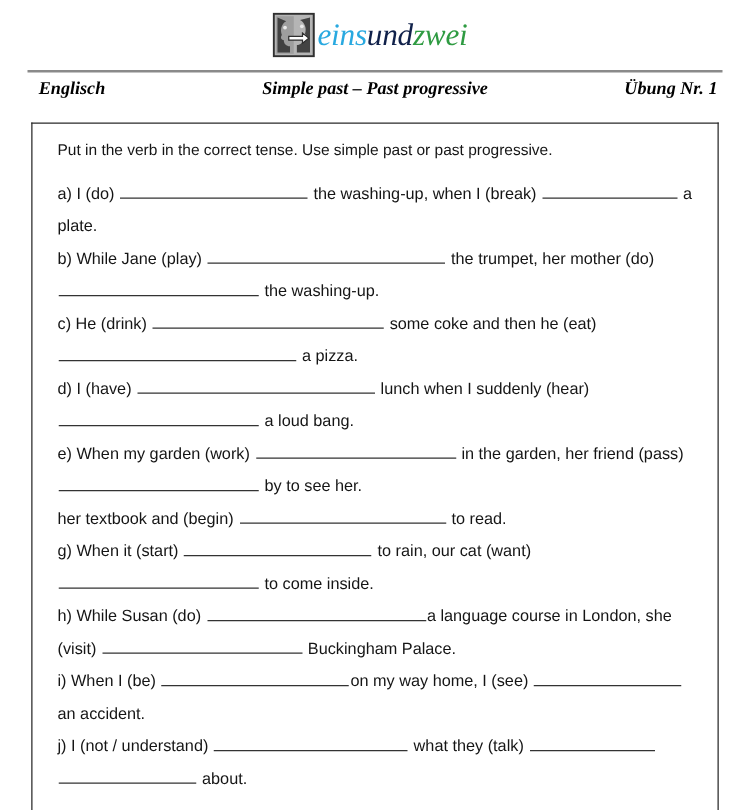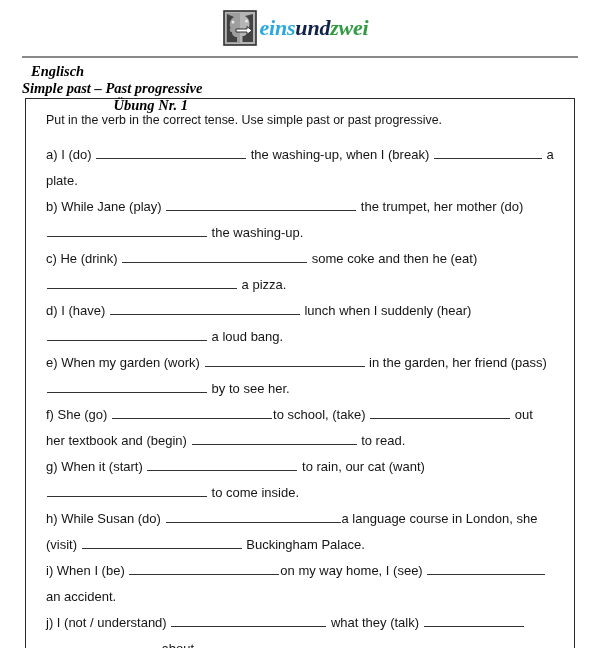--- a/index.html
+++ b/index.html
@@ -31,22 +31,22 @@
   }
   .logo-mark {
     width: 34px;
     height: 36px;
     flex: 0 0 auto;
     display: block;
   }
   .logo-word {
     font-family: "Liberation Serif", serif;
     font-style: italic;
-    font-weight: bold;
-    font-size: 22px;
+    font-weight: normal;
+    font-size: 25px;
     letter-spacing: -0.2px;
     line-height: 1;
     white-space: nowrap;
   }
   .w-eins  { color: #29a9e0; }
   .w-und   { color: #10214a; }
   .w-zwei  { color: #2f9b42; }
 
   
   .header-band {
@@ -56,21 +56,20 @@
     padding-top: 5px;
     display: flex;
     align-items: baseline;
     font-family: "Liberation Serif", serif;
     font-weight: bold;
     font-style: italic;
     font-size: 14.5px;
     color: #000000;
     height: 26px;
     box-sizing: border-box;
-    flex-direction: column;
   }
   .hdr-left   { width: 170px; padding-left: 9px; box-sizing: border-box; }
   .hdr-center { flex: 1 1 auto; text-align: center; }
   .hdr-right  { width: 170px; text-align: right; padding-right: 4px; box-sizing: border-box; font-family: Liberation Serif, serif; }
 
   
   .sheet {
     margin: 16px auto;
     width: 550px;
     box-sizing: border-box;
@@ -139,21 +138,20 @@
       <div class="ex-line"><span>a) I (do) </span><span class="blank" style="width: 150px;"></span><span> the washing-up, when I (break) </span><span class="blank" style="width: 108px;"></span><span> a</span></div>
       <div class="ex-line"><span>plate.</span></div>
       <div class="ex-line"><span>b) While Jane (play) </span><span class="blank" style="width: 190px;"></span><span> the trumpet, her mother (do)</span></div>
       <div class="ex-line"><span class="blank" style="width: 160px;"></span><span> the washing-up.</span></div>
       <div class="ex-line"><span>c) He (drink) </span><span class="blank" style="width: 185px;"></span><span> some coke and then he (eat)</span></div>
       <div class="ex-line"><span class="blank" style="width: 190px;"></span><span> a pizza.</span></div>
       <div class="ex-line"><span>d) I (have) </span><span class="blank" style="width: 190px;"></span><span> lunch when I suddenly (hear)</span></div>
       <div class="ex-line"><span class="blank" style="width: 160px;"></span><span> a loud bang.</span></div>
       <div class="ex-line"><span>e) When my garden (work) </span><span class="blank" style="width: 160px;"></span><span> in the garden, her friend (pass)</span></div>
       <div class="ex-line"><span class="blank" style="width: 160px;"></span><span> by to see her.</span></div>
-      <div class="ex-line"><span>f) She (go) </span><span class="blank" style="width: 160px;"></span><span>to school, (take) </span><span class="blank" style="width: 140px;"></span><span> out</span></div>
       <div class="ex-line"><span>her textbook and (begin) </span><span class="blank" style="width: 165px;"></span><span> to read.</span></div>
       <div class="ex-line"><span>g) When it (start) </span><span class="blank" style="width: 150px;"></span><span> to rain, our cat (want)</span></div>
       <div class="ex-line"><span class="blank" style="width: 160px;"></span><span> to come inside.</span></div>
       <div class="ex-line"><span>h) While Susan (do) </span><span class="blank" style="width: 175px;"></span><span>a language course in London, she</span></div>
       <div class="ex-line"><span>(visit) </span><span class="blank" style="width: 160px;"></span><span> Buckingham Palace.</span></div>
       <div class="ex-line"><span>i) When I (be) </span><span class="blank" style="width: 150px;"></span><span>on my way home, I (see) </span><span class="blank" style="width: 118px;"></span></div>
       <div class="ex-line"><span>an accident.</span></div>
       <div class="ex-line"><span>j) I (not / understand) </span><span class="blank" style="width: 155px;"></span><span> what they (talk) </span><span class="blank" style="width: 100px;"></span></div>
       <div class="ex-line"><span class="blank" style="width: 110px;"></span><span> about.</span></div>
     </div>

